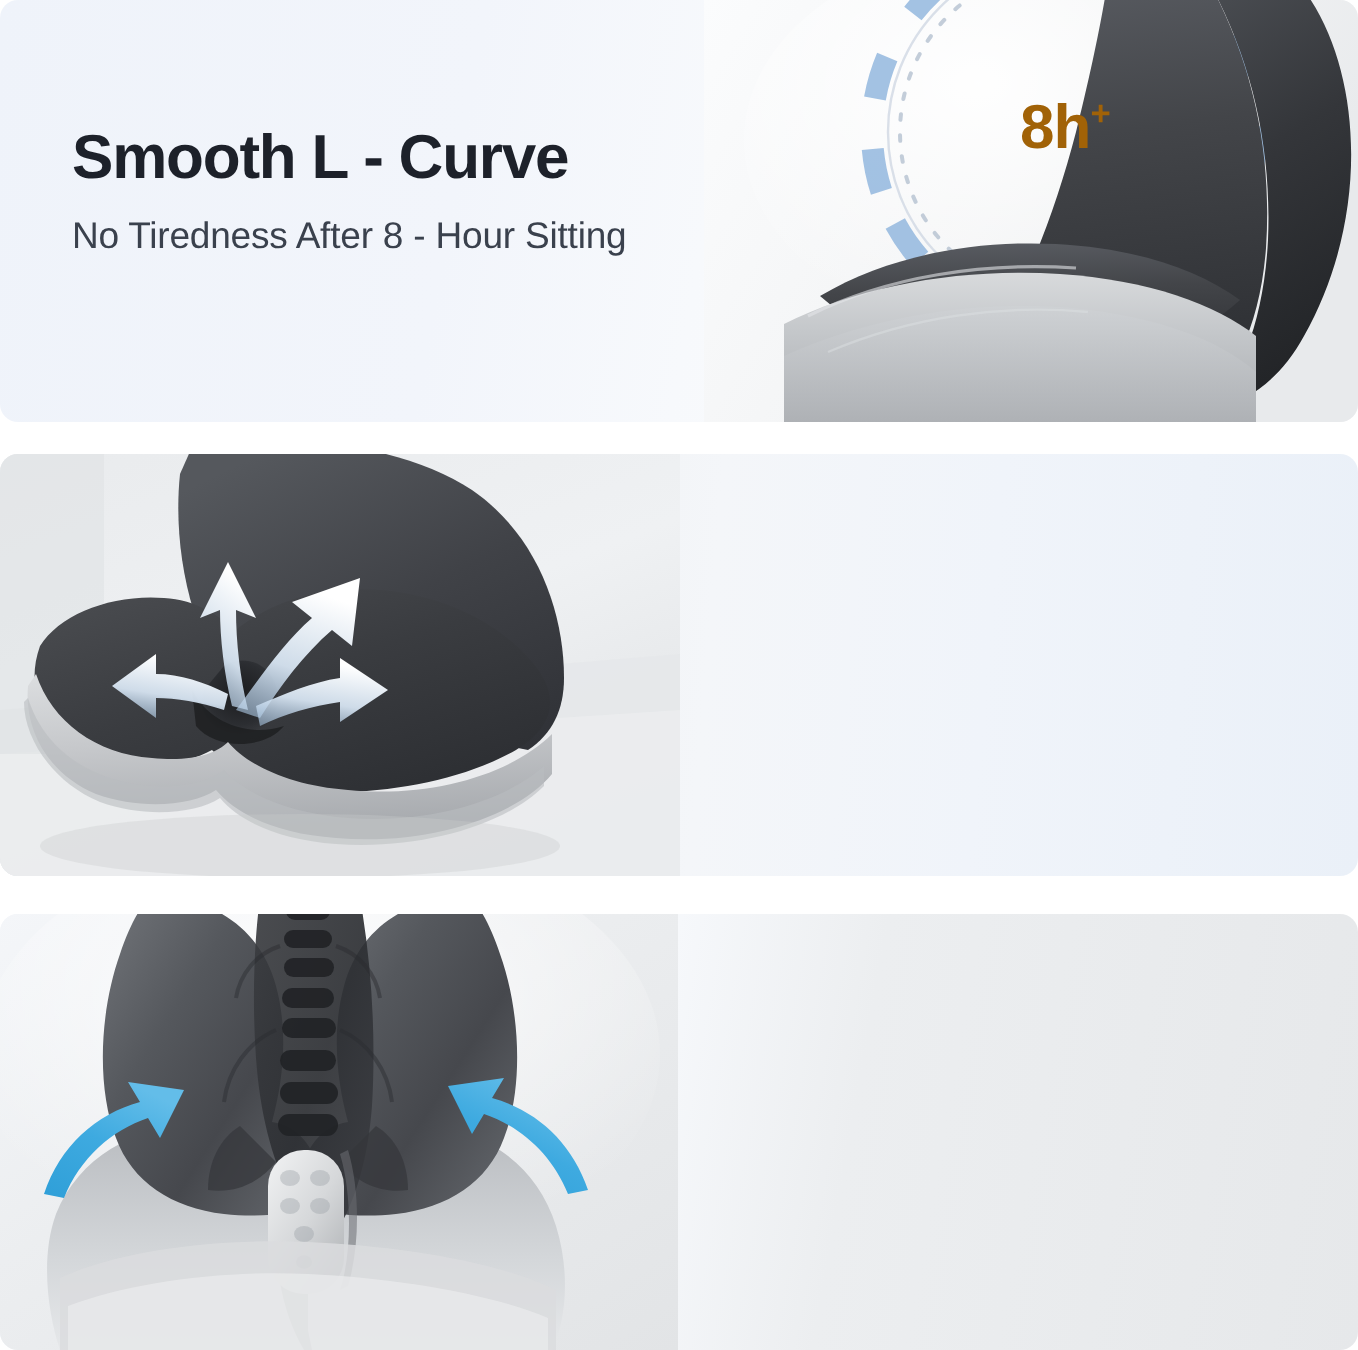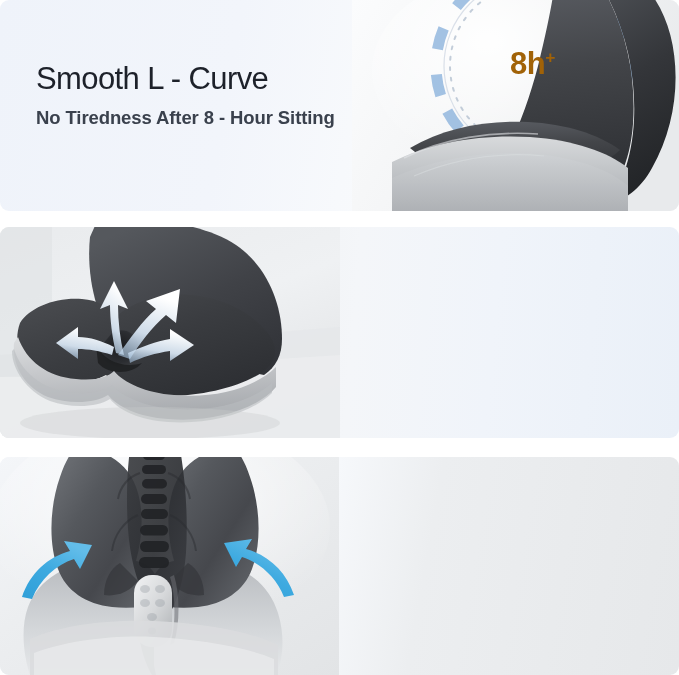--- a/index.html
+++ b/index.html
@@ -51,29 +51,29 @@
   
   #panel-3 .panel-bg {
     background:
       linear-gradient(100deg, #f2f5fb 0%, #f4f7fc 30%, #f7f9fc 46%, #eceef0 62%, #e6e8ea 100%);
   }
 
   
   .text-block { position: absolute; z-index: 20; }
 
   .headline {
-    font-weight: 400;
+    font-weight: 700;
     color: #1d212a;
     letter-spacing: -0.6px;
     line-height: 1.06;
     white-space: pre-line;
   }
   .subline {
     color: #3a414d;
-    font-weight: 700;
+    font-weight: 400;
     letter-spacing: -0.1px;
   }
 
   #p1-text  { left: 36px; top: 63px; }
   #p1-text .headline { font-size: 31px; }
   #p1-text .subline  { font-size: 18.5px; margin-top: 11px; }
 
   
   #p1-art {
     position: absolute;

